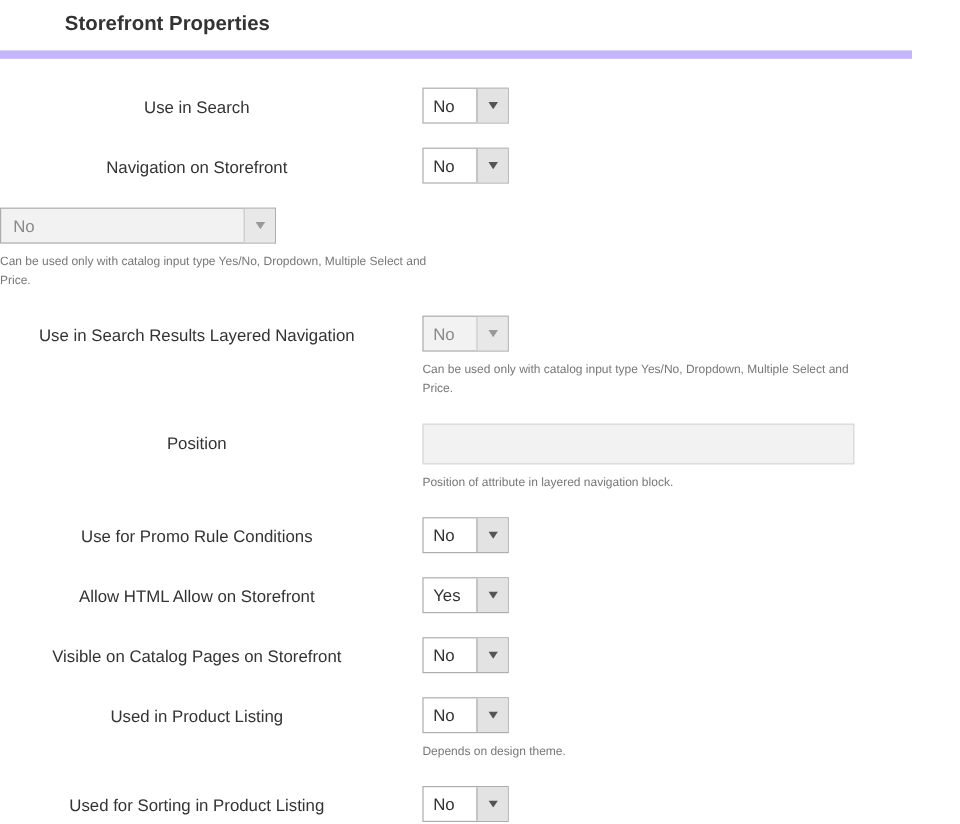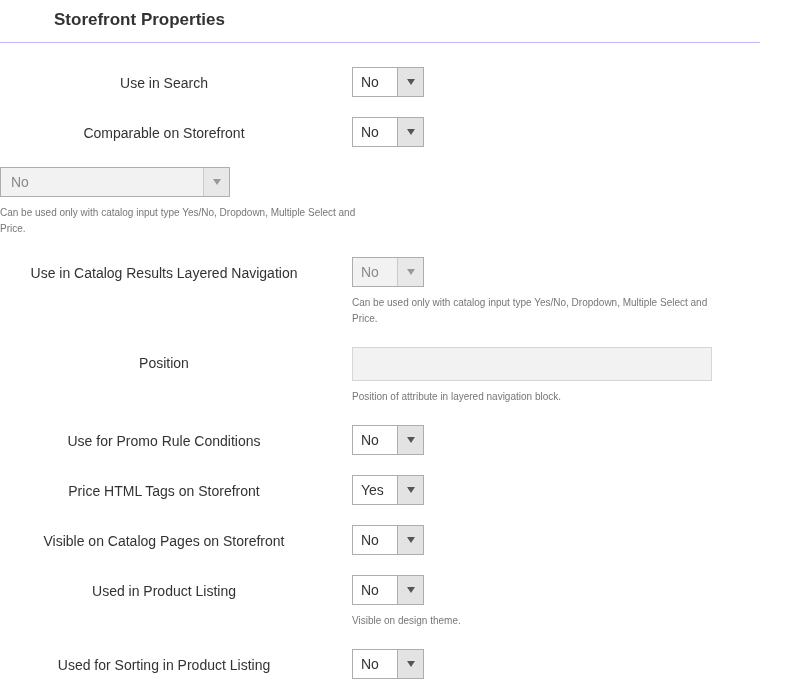--- a/index.html
+++ b/index.html
@@ -12,21 +12,21 @@
       background: #fff;
       color: #333;
       width: 800px;
       padding: 0;
     }
     .section-header {
       font-size: 17px;
       font-weight: 600;
       color: #333;
       padding: 10px 0 12px 54px;
-      border-bottom: 1px solid #c4b5fd;
+      border-bottom: 7px solid #c4b5fd;
       margin: 0 40px 24px 0;
     }
     .form-row {
       display: flex;
       margin-bottom: 20px;
       align-items: flex-start;
     }
     .label-col {
       width: 352px;
       text-align: center;
@@ -119,21 +119,21 @@
       <div class="select-arrow">
           <svg viewBox="0 0 8 6">
             <path d="M0 0 L8 0 L4 6 Z"></path>
           </svg>
         </div>
     </div>
   </div>
 </div>
 
 <div class="form-row">
-  <div class="label-col">Comparable on Storefront</div>
+  <div class="label-col">Navigation on Storefront</div>
   <div class="control-col">
     <div class="select-wrap small">
       <div class="select-value">No</div>
       <div class="select-arrow">
           <svg viewBox="0 0 8 6">
             <path d="M0 0 L8 0 L4 6 Z"></path>
           </svg>
         </div>
     </div>
   </div>
@@ -147,21 +147,21 @@
           <svg viewBox="0 0 8 6">
             <path d="M0 0 L8 0 L4 6 Z"></path>
           </svg>
         </div>
     </div>
     <div class="help-text">Can be used only with catalog input type Yes/No, Dropdown, Multiple Select and Price.</div>
   </div>
 </div>
 
 <div class="form-row">
-  <div class="label-col">Use in Catalog Results Layered Navigation</div>
+  <div class="label-col">Use in Search Results Layered Navigation</div>
   <div class="control-col">
     <div class="select-wrap small disabled">
       <div class="select-value">No</div>
       <div class="select-arrow">
           <svg viewBox="0 0 8 6">
             <path d="M0 0 L8 0 L4 6 Z"></path>
           </svg>
         </div>
     </div>
     <div class="help-text">Can be used only with catalog input type Yes/No, Dropdown, Multiple Select and Price.</div>
@@ -184,21 +184,21 @@
       <div class="select-arrow">
           <svg viewBox="0 0 8 6">
             <path d="M0 0 L8 0 L4 6 Z"></path>
           </svg>
         </div>
     </div>
   </div>
 </div>
 
 <div class="form-row">
-  <div class="label-col">Price HTML Tags on Storefront</div>
+  <div class="label-col">Allow HTML Allow on Storefront</div>
   <div class="control-col">
     <div class="select-wrap small">
       <div class="select-value">Yes</div>
       <div class="select-arrow">
           <svg viewBox="0 0 8 6">
             <path d="M0 0 L8 0 L4 6 Z"></path>
           </svg>
         </div>
     </div>
   </div>
@@ -222,21 +222,21 @@
   <div class="label-col">Used in Product Listing</div>
   <div class="control-col">
     <div class="select-wrap small">
       <div class="select-value">No</div>
       <div class="select-arrow">
           <svg viewBox="0 0 8 6">
             <path d="M0 0 L8 0 L4 6 Z"></path>
           </svg>
         </div>
     </div>
-    <div class="help-text">Visible on design theme.</div>
+    <div class="help-text">Depends on design theme.</div>
   </div>
 </div>
 
 <div class="form-row">
   <div class="label-col">Used for Sorting in Product Listing</div>
   <div class="control-col">
     <div class="select-wrap small">
       <div class="select-value">No</div>
       <div class="select-arrow">
           <svg viewBox="0 0 8 6">

